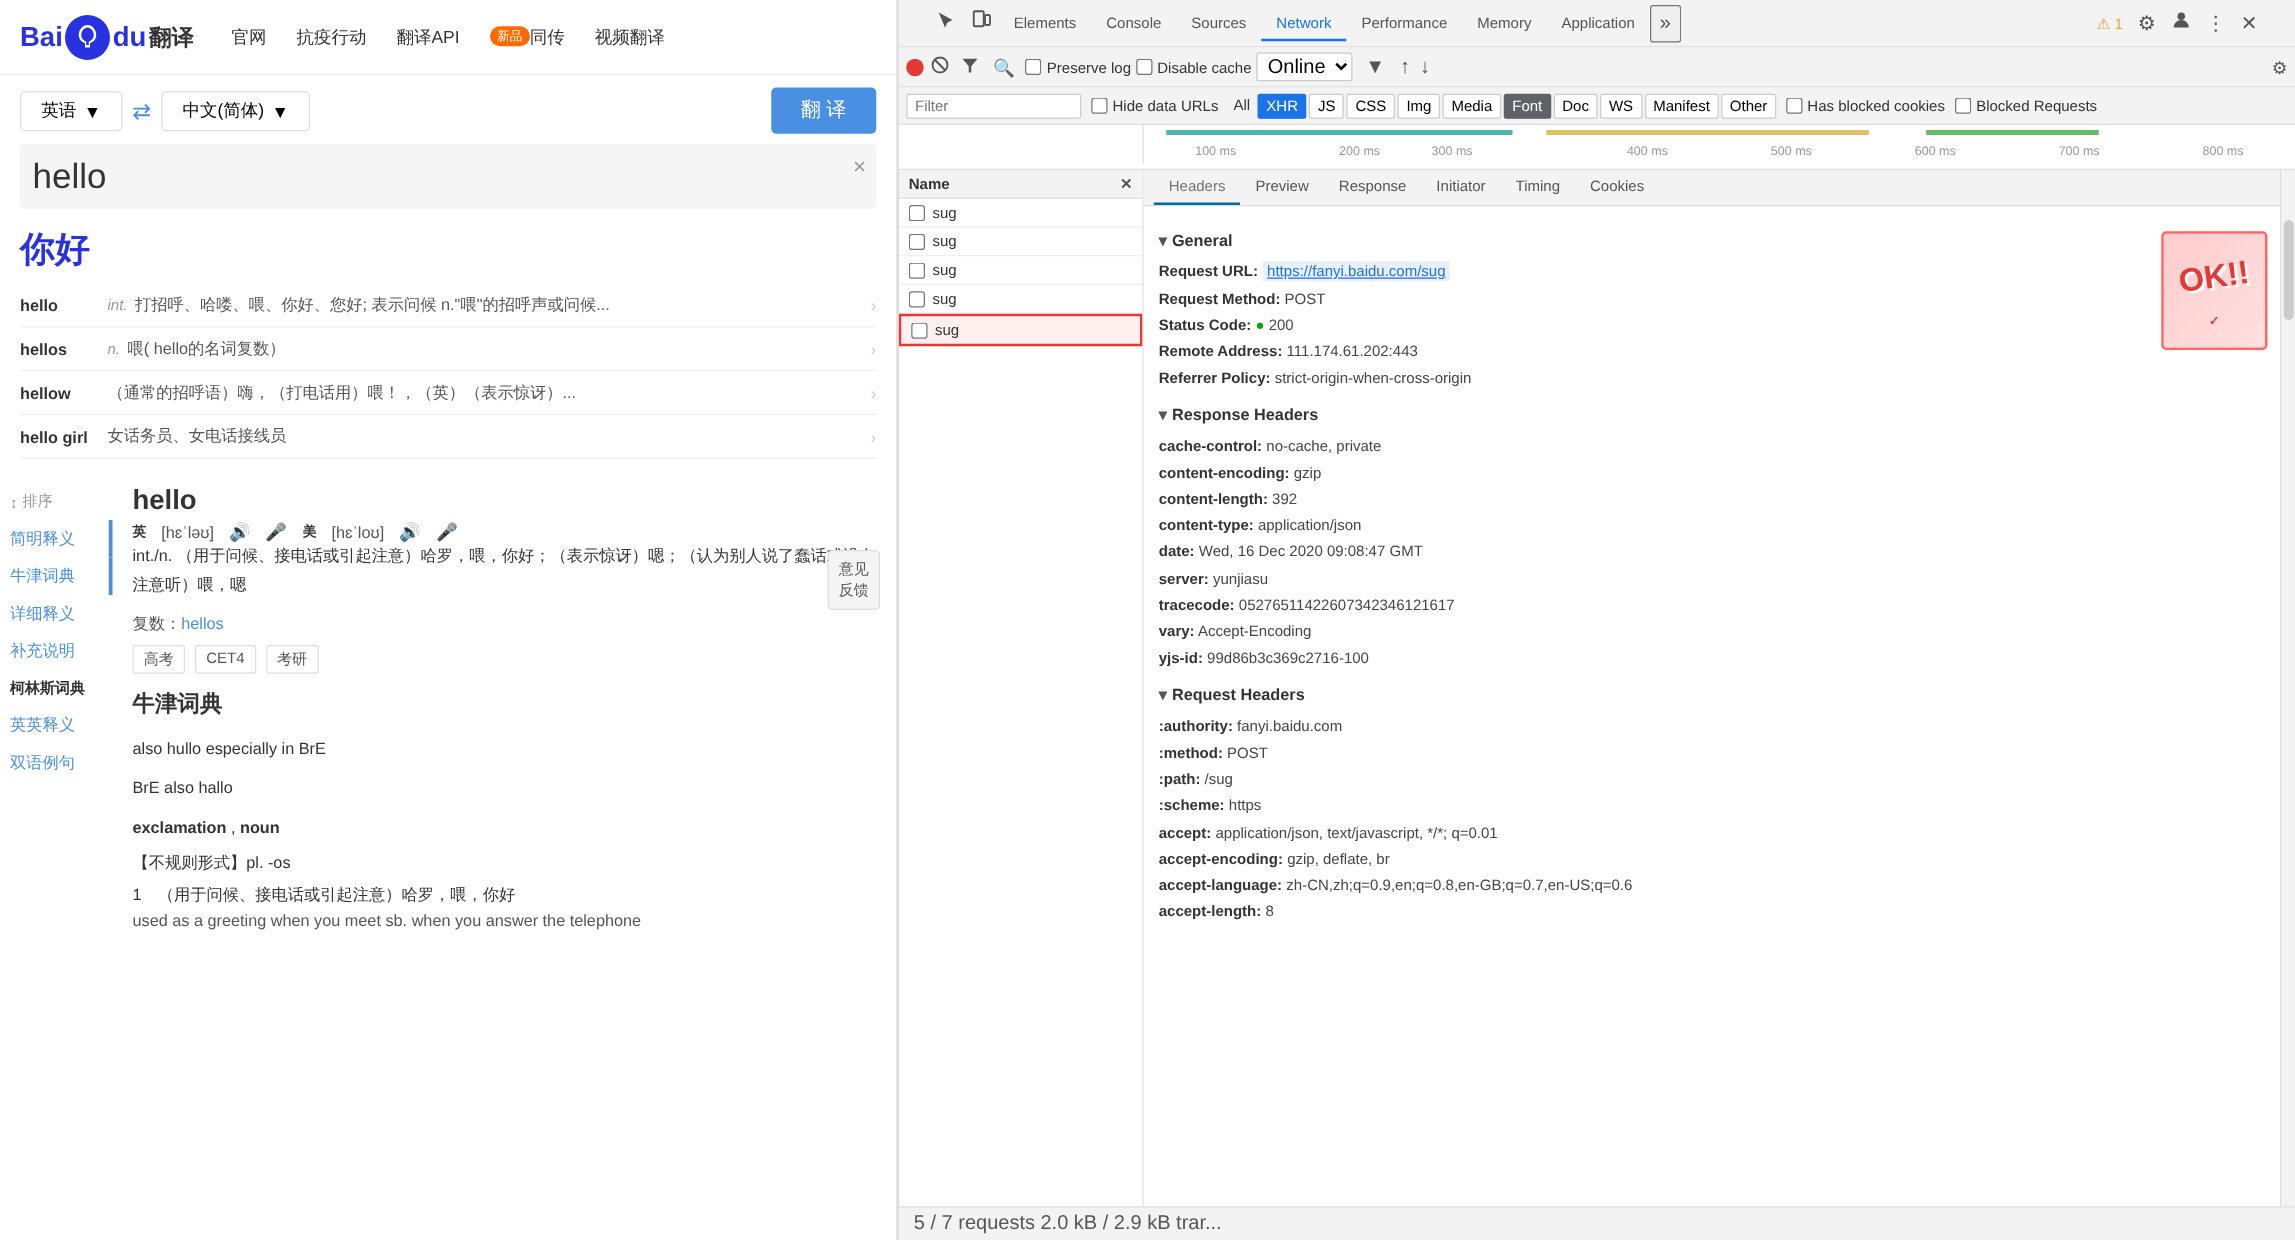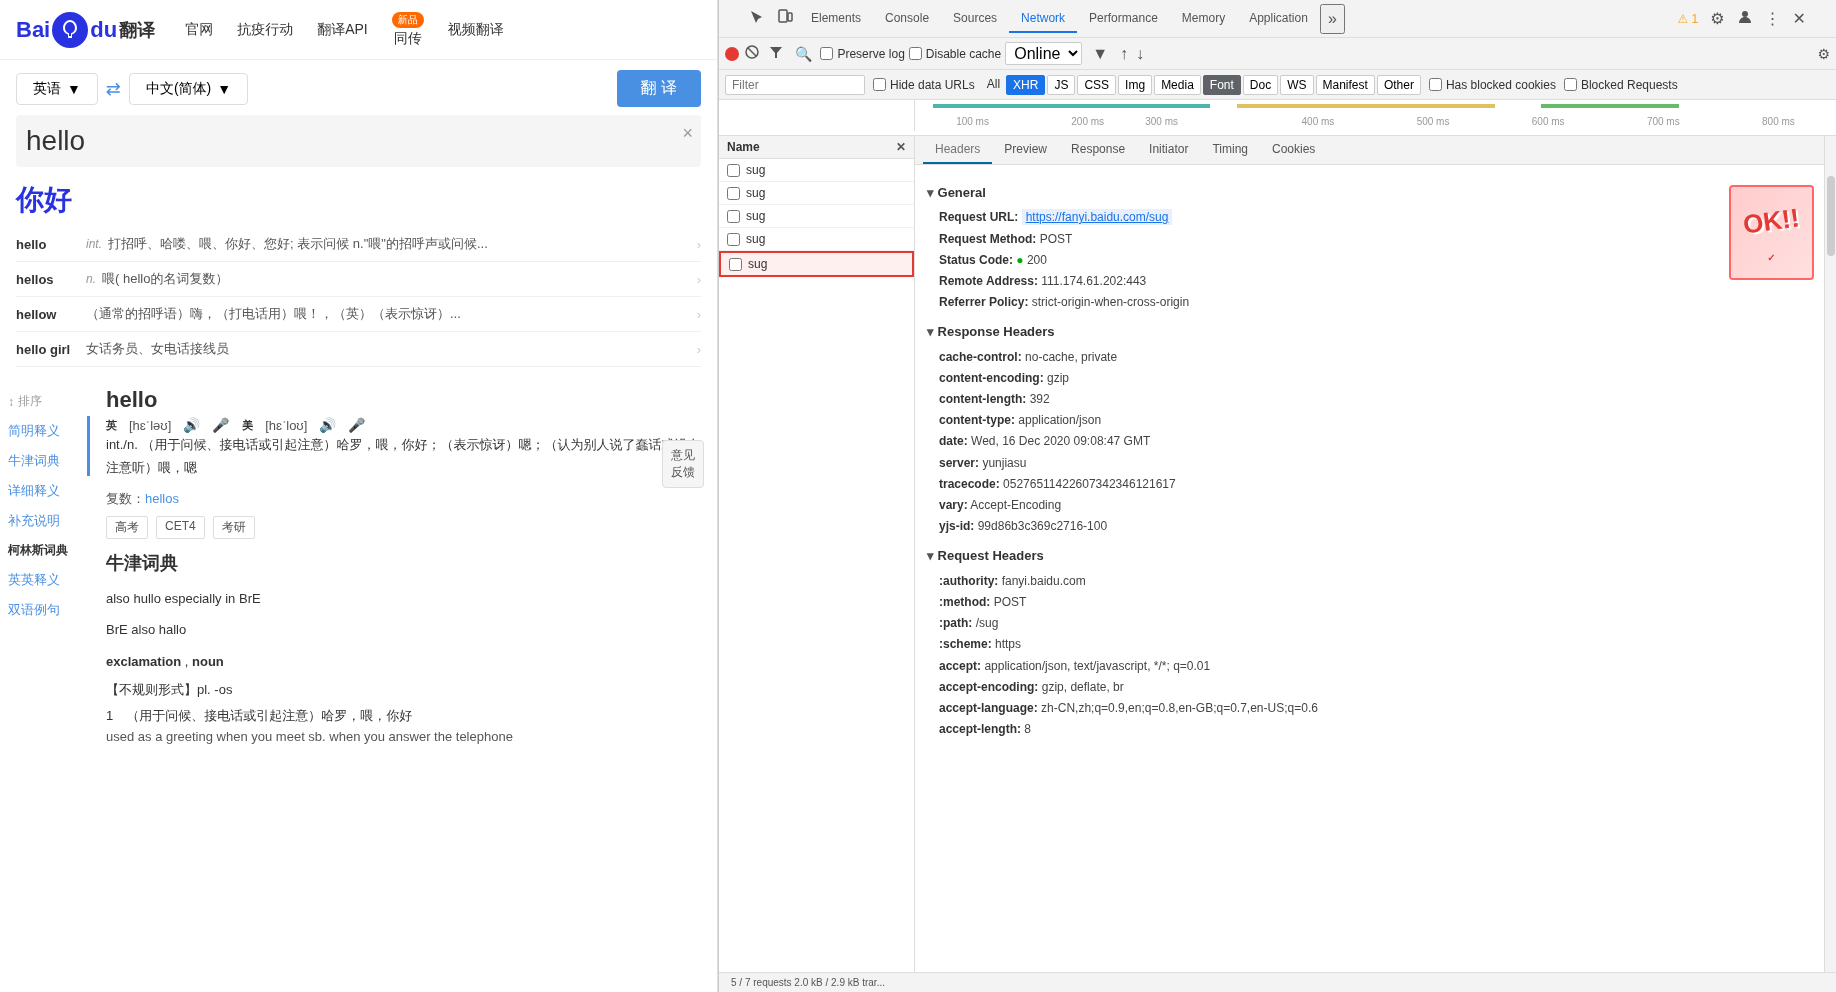--- a/index.html
+++ b/index.html
@@ -62,21 +62,21 @@
     .nav-link { cursor: pointer; color: #333; }
     .nav-badge-orange {
       background: #ff6900;
       color: white;
       font-size: 10px;
       padding: 1px 6px;
       border-radius: 8px;
       display: inline-block;
       margin-bottom: 2px;
     }
-    .tongchuan-wrapper { position: relative; display: inline-flex; flex-direction: column; align-items: center; }
+    .tongchuan-wrapper { position: relative; display: inline-flex; flex-direction: row; align-items: flex-start; }
 
     
     .translate-area {
       padding: 10px 16px;
       background: #fff;
     }
     .lang-selector {
       display: flex;
       align-items: center;
       gap: 8px;
@@ -489,21 +489,21 @@
       margin: 8px 0 4px;
       display: flex;
       align-items: center;
       gap: 4px;
     }
     .section-title::before {
       content: '▾';
       color: #555;
     }
     .header-row {
-      margin-left: 12px;
+      margin-left: 0;
       margin-bottom: 2px;
       font-size: 12px;
       line-height: 1.6;
     }
     .header-key {
       font-weight: bold;
       color: #333;
     }
     .header-val {
       color: #444;
@@ -537,21 +537,21 @@
       overflow: hidden;
     }
 
     
     .status-bar {
       display: flex;
       align-items: flex-end;
       background: #f3f3f3;
       border-top: 1px solid #ddd;
       padding: 4px 12px;
-      font-size: 10px;
+      font-size: 16px;
       color: #555;
     }
 
     
     .detail-panel::-webkit-scrollbar { width: 8px; }
     .detail-panel::-webkit-scrollbar-track { background: #f1f1f1; }
     .detail-panel::-webkit-scrollbar-thumb { background: #ccc; border-radius: 4px; }
   </style>
 </head>
 <body>

